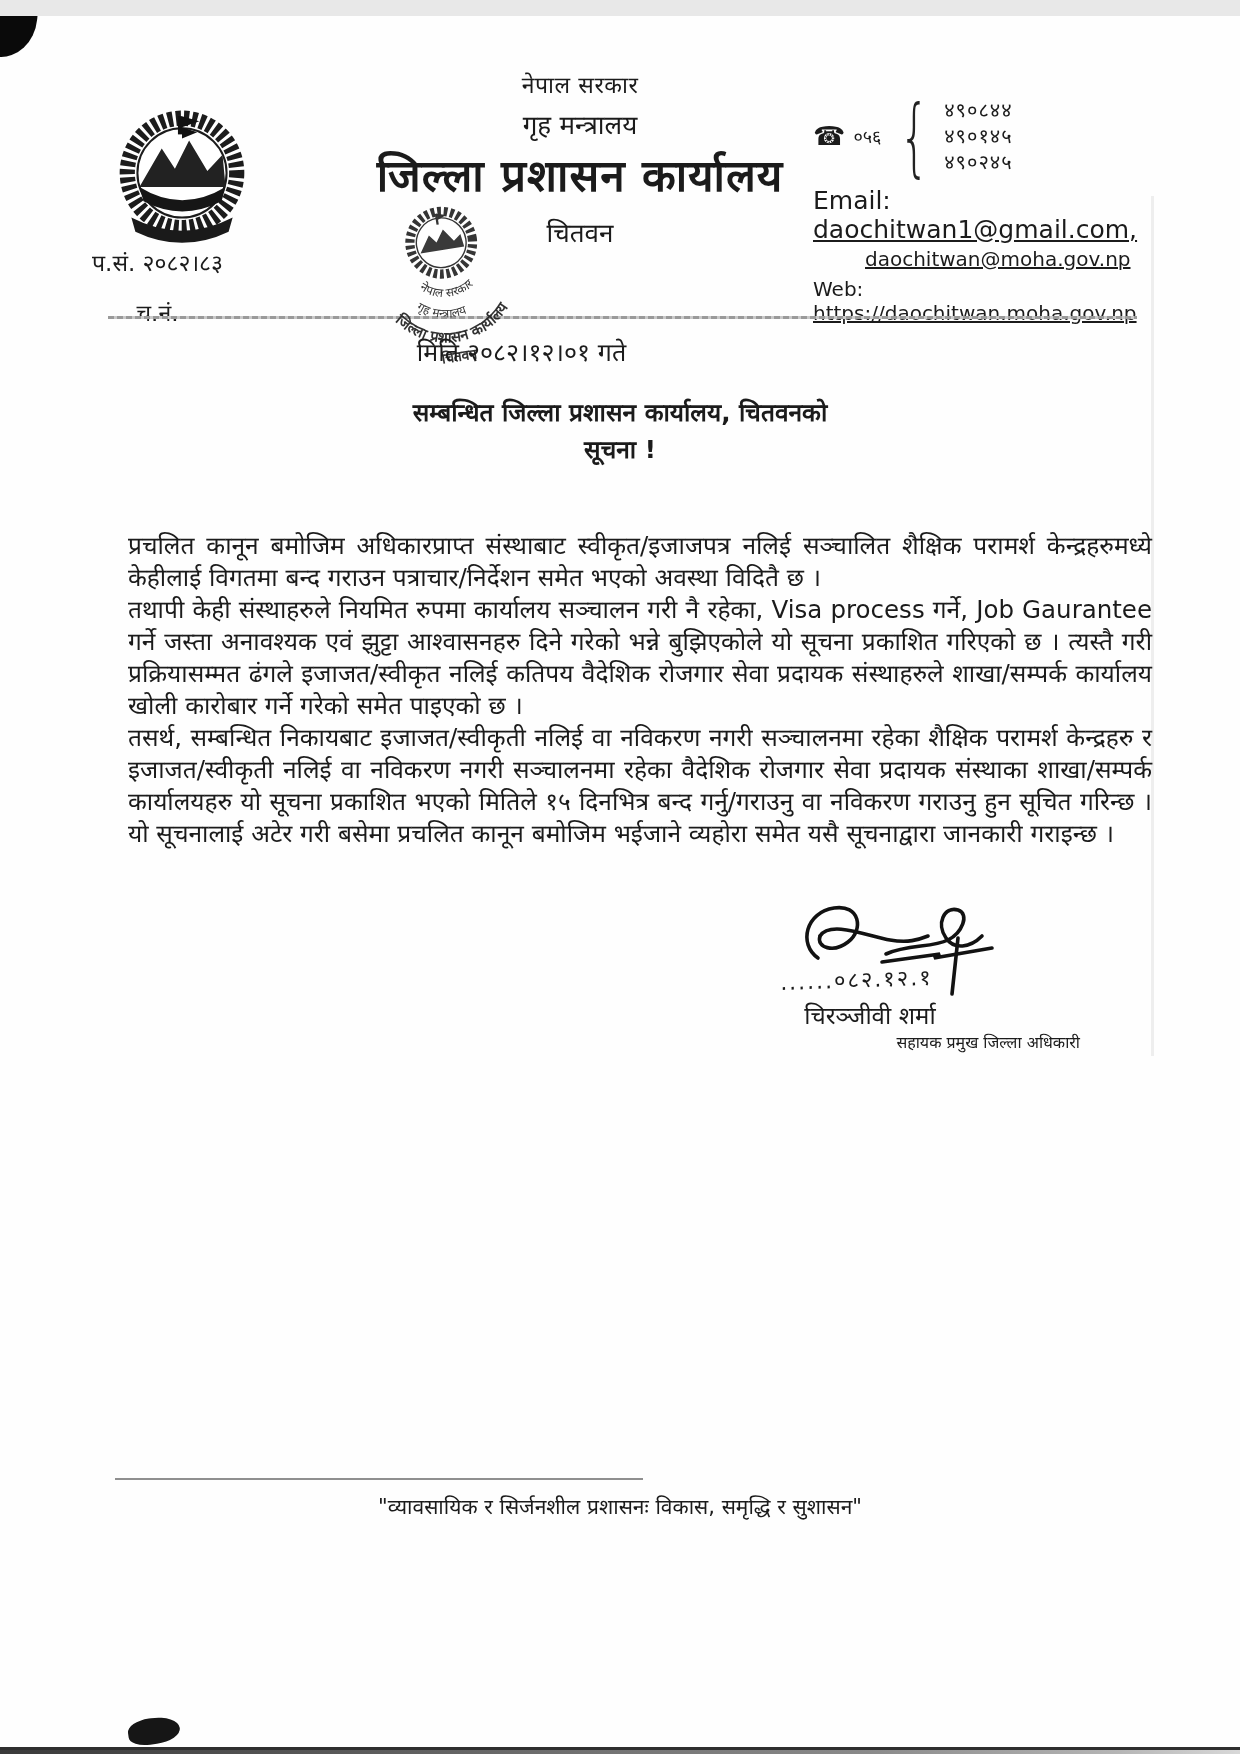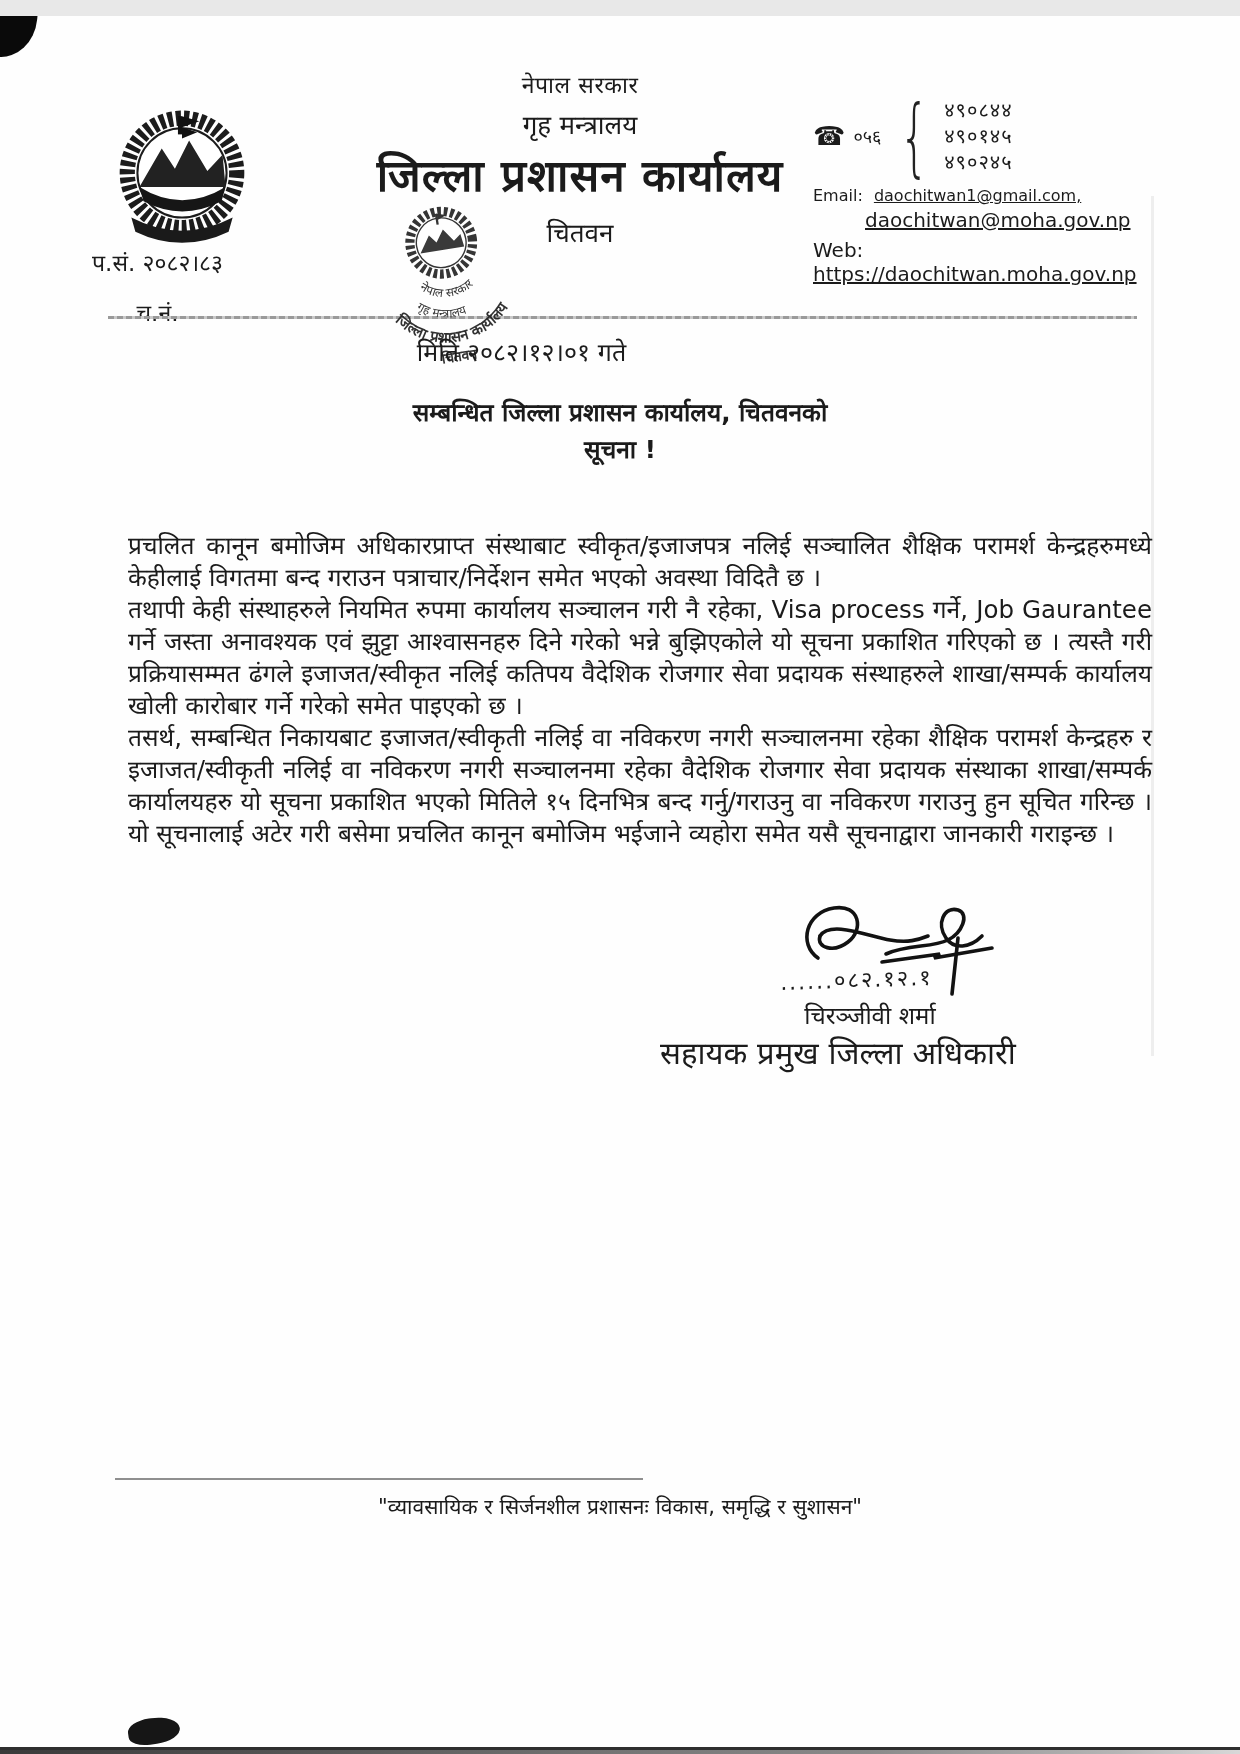--- a/index.html
+++ b/index.html
@@ -25,39 +25,39 @@
   .h-district{font-size:26px;margin-top:10px;}
   .refs{position:absolute;left:92px;top:230px;font-size:23px;}
   .refs .r2{margin-top:18px;text-align:center;}
   .contact{position:absolute;left:813px;top:80px;width:330px;font-size:20px;}
   .phone-row{display:flex;align-items:center;}
   .phone-glyph{font-size:26px;margin-right:8px;}
   .phone-code{font-size:18px;margin-right:6px;}
   .phone-brace{font-size:86px;font-weight:200;line-height:80px;transform:scaleX(.55);margin-right:2px;color:#222;}
   .phone-list{font-size:20px;line-height:26px;letter-spacing:1px;}
   .u{text-decoration:underline;}
-  .email-row{margin-top:10px;font-size:16px;}
+  .email-row{margin-top:10px;font-size:25px;}
   .email-row2{margin-left:52px;margin-top:3px;font-size:20px;}
   .web-row{margin-top:6px;font-size:20px;}
   .lbl{margin-right:6px;}
   .rule{position:absolute;left:108px;top:300px;width:1029px;height:3px;
     background:repeating-linear-gradient(90deg,#9a9a9a 0 6px,#c9c9c9 6px 9px);}
   .date-line{position:absolute;left:0;top:318px;width:1043px;text-align:center;font-size:25px;}
   
   .seal{position:absolute;left:348px;top:182px;width:200px;height:175px;transform:rotate(-9deg);opacity:.92;}
   
   .subject{position:absolute;left:70px;top:378px;width:1100px;text-align:center;font-weight:bold;font-size:24.5px;line-height:37px;}
   
   .body-text{position:absolute;left:128px;top:514px;width:1024px;font-size:24.5px;line-height:32px;text-align:justify;}
   .body-text p{margin:0;}
   
   .sig-svg{position:absolute;left:790px;top:880px;width:210px;height:100px;}
   .sig-date{position:absolute;left:780px;top:946px;width:230px;font-size:22px;transform:rotate(-2deg);letter-spacing:2px;white-space:nowrap;}
   .sig-name{position:absolute;left:660px;top:982px;width:420px;text-align:center;font-size:24px;}
-  .sig-title{position:absolute;left:660px;top:1015px;width:420px;text-align:left;font-size:31px;}
+  .sig-title{position:absolute;left:660px;top:1015px;width:420px;text-align:right;font-size:16px;}
   
   .footer-line{position:absolute;left:115px;top:1462px;width:528px;height:2px;background:#8f8f8f;}
   .footer-motto{position:absolute;left:0;top:1476px;width:1240px;text-align:center;font-size:21px;}
   svg text{font-family:"DejaVu Sans","Liberation Sans",sans-serif;}
 </style>
 </head>
 <body>
 
 <div class="page">
 

